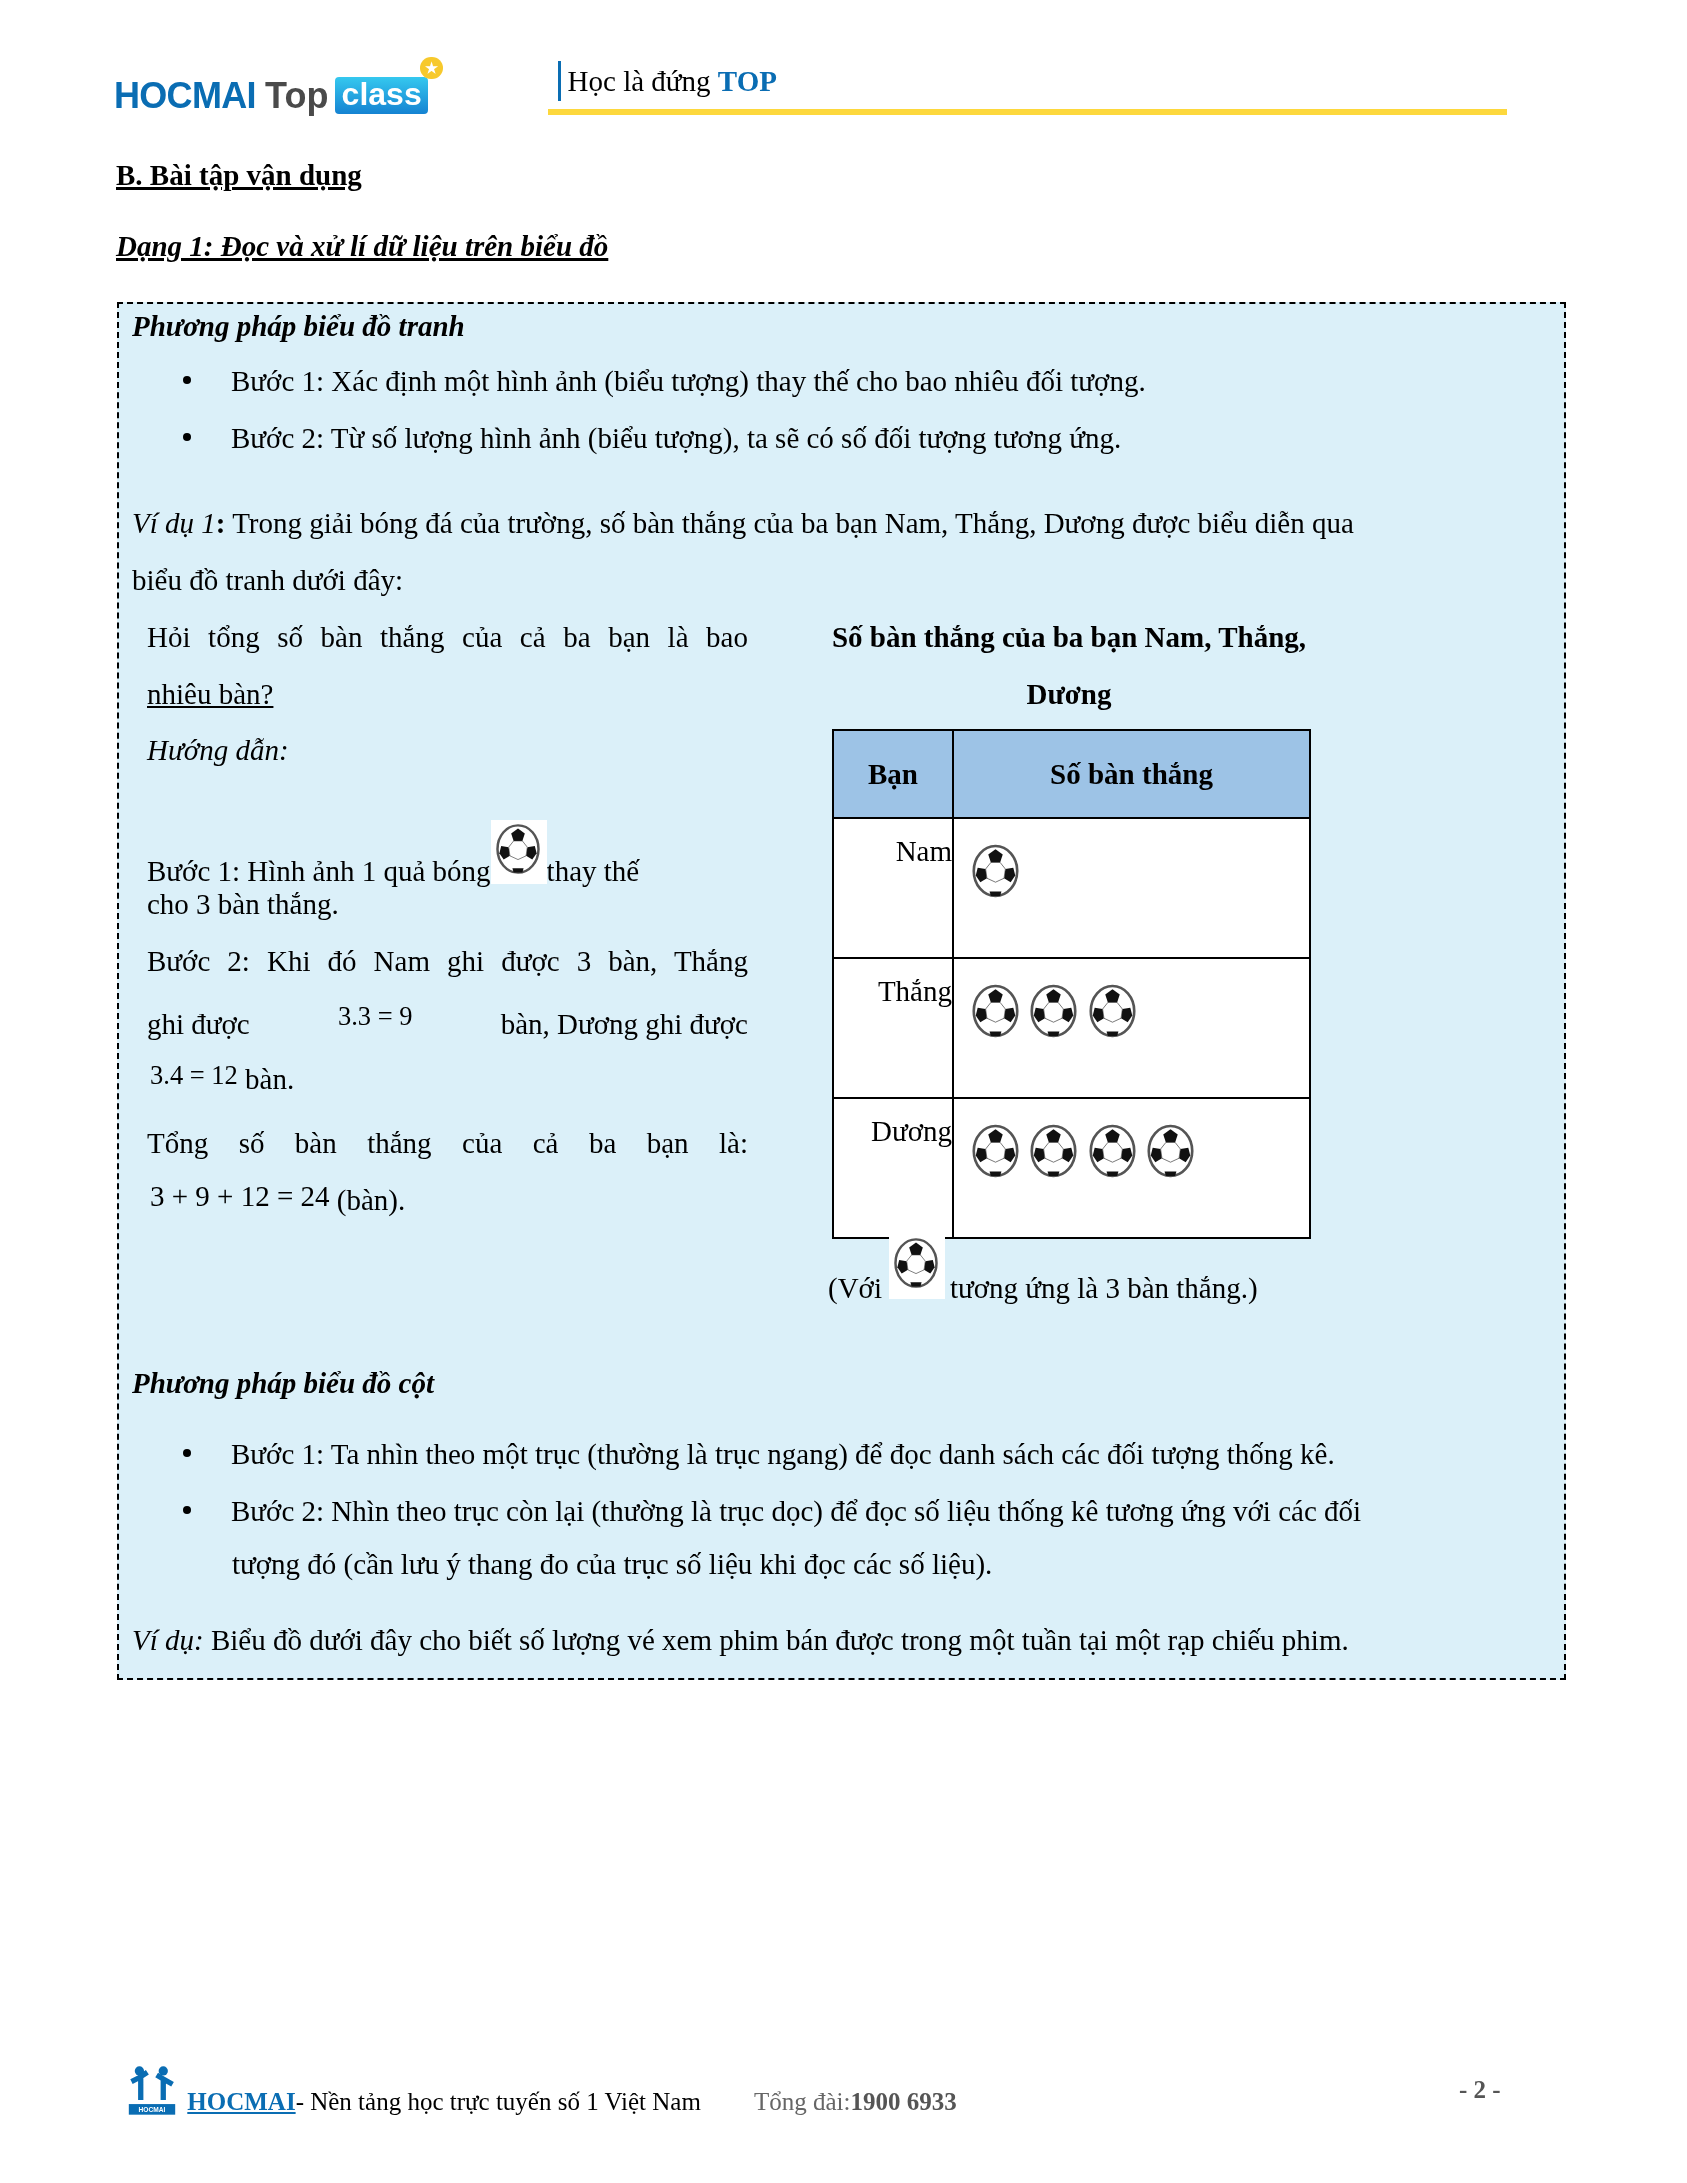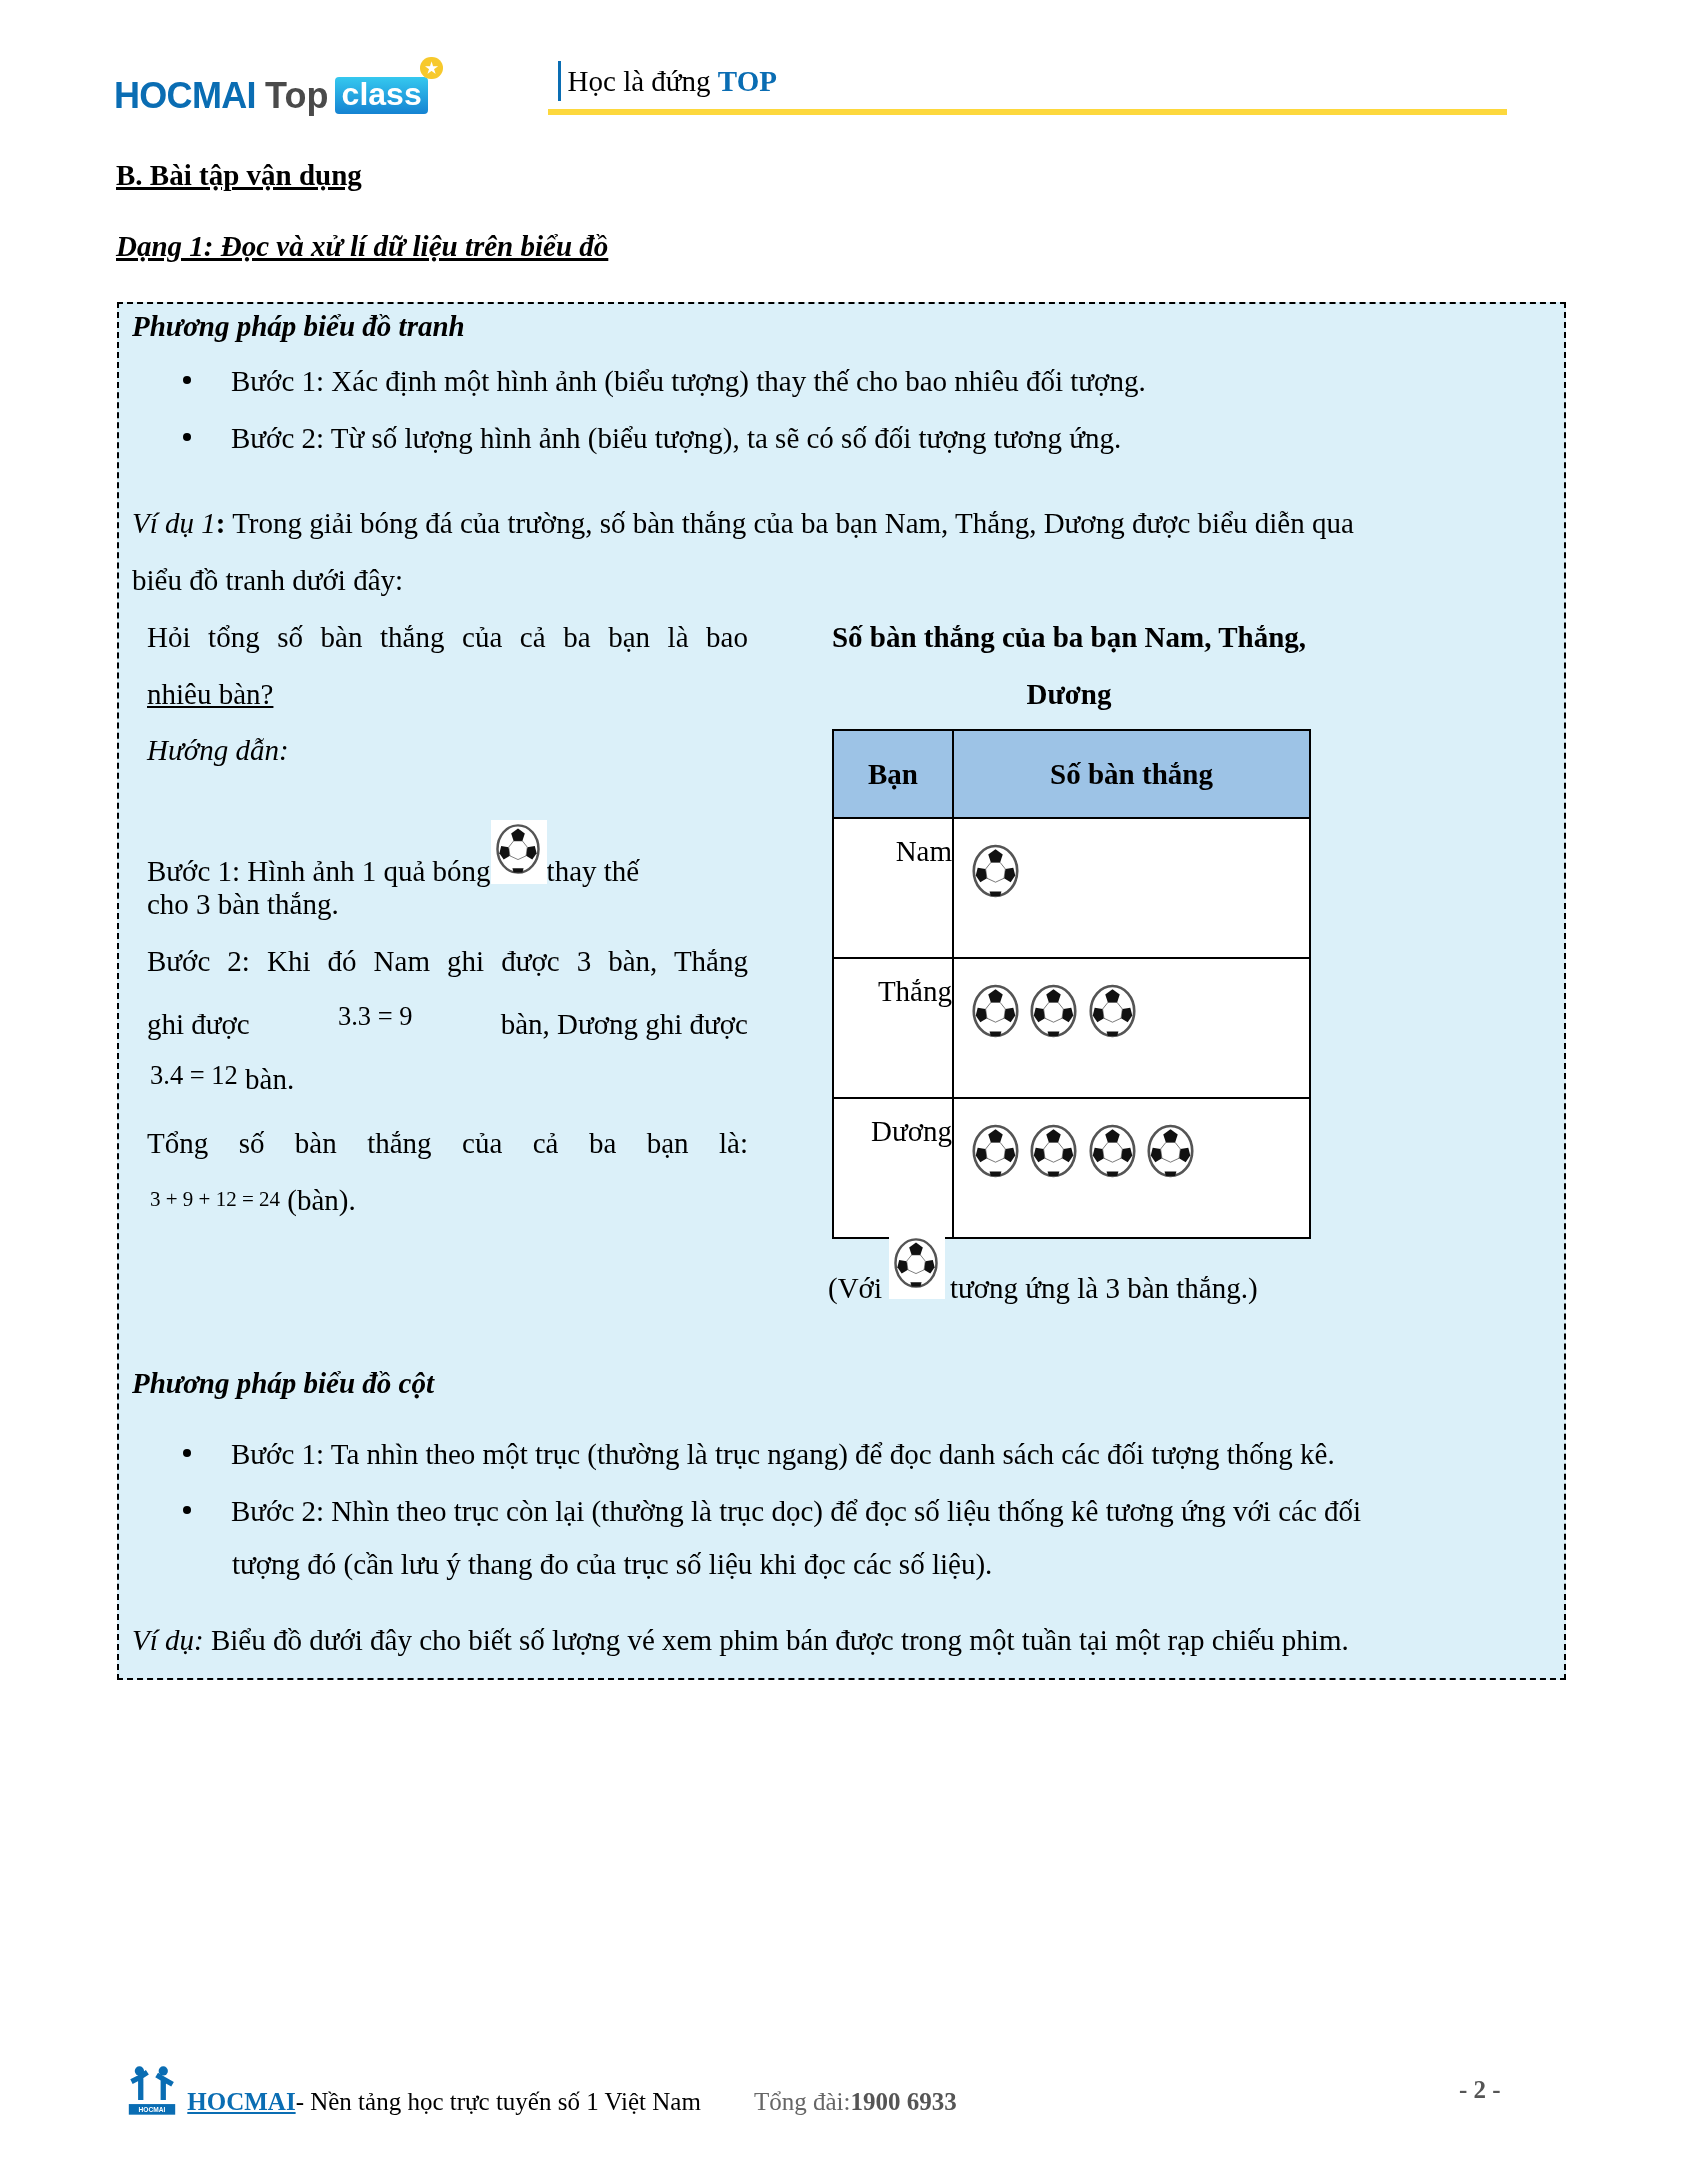--- a/index.html
+++ b/index.html
@@ -120,21 +120,21 @@
   <span>ghi được</span>
   <span style="position:relative;top:-9.3px;font-size:26.5px;">3.3 = 9</span>
   <span>bàn, Dương ghi được</span>
 </div>
 <div class="abs t" style="left:150px;top:1059px;">
   <span style="font-size:26.5px;position:relative;top:-5.3px;">3.4 = 12</span>
   <span>bàn.</span>
 </div>
 <div class="abs t just" style="left:147px;top:1123px;width:601px;">Tổng số bàn thắng của cả ba bạn là:</div>
 <div class="abs t" style="left:150px;top:1180px;">
-  <span style="font-size:21px;position:relative;top:-4px;">3 + 9 + 12 = 24</span>
+  <span style="font-size:29px;position:relative;top:-4px;">3 + 9 + 12 = 24</span>
   <span>(bàn).</span>
 </div>
 
 <div class="abs t b" style="left:801px;top:617px;width:536px;text-align:center;">Số bàn thắng của ba bạn Nam, Thắng,</div>
 <div class="abs t b" style="left:801px;top:674px;width:536px;text-align:center;">Dương</div>
 
 <table class="abs ptable">
   <thead>
     <tr>
       <th class="col-ban">Bạn</th>

